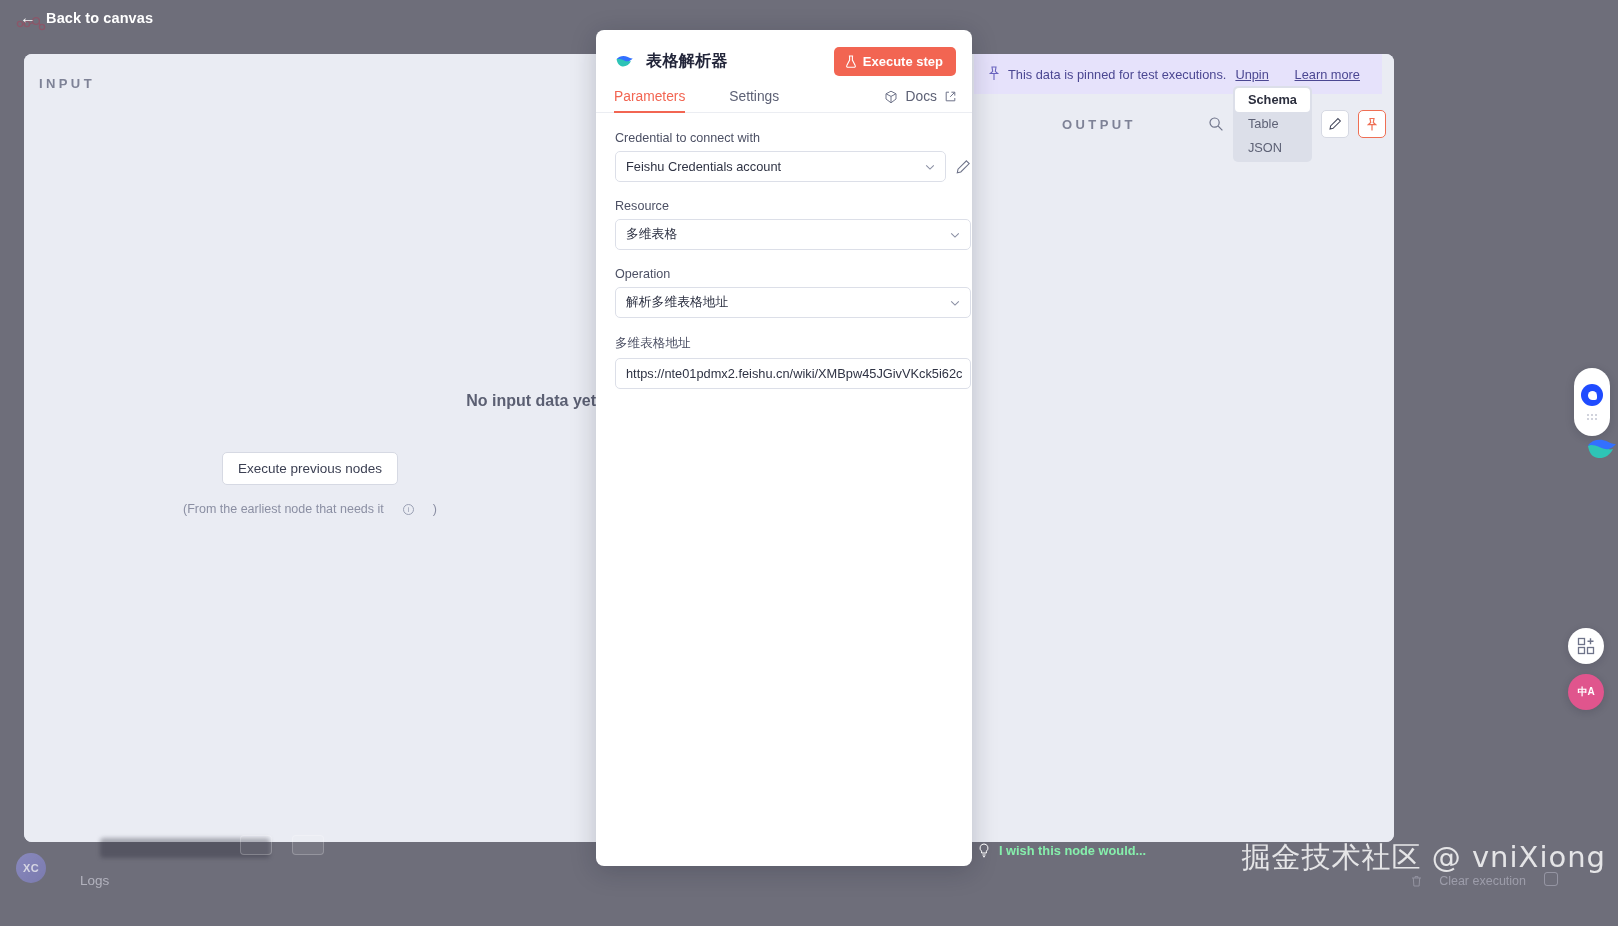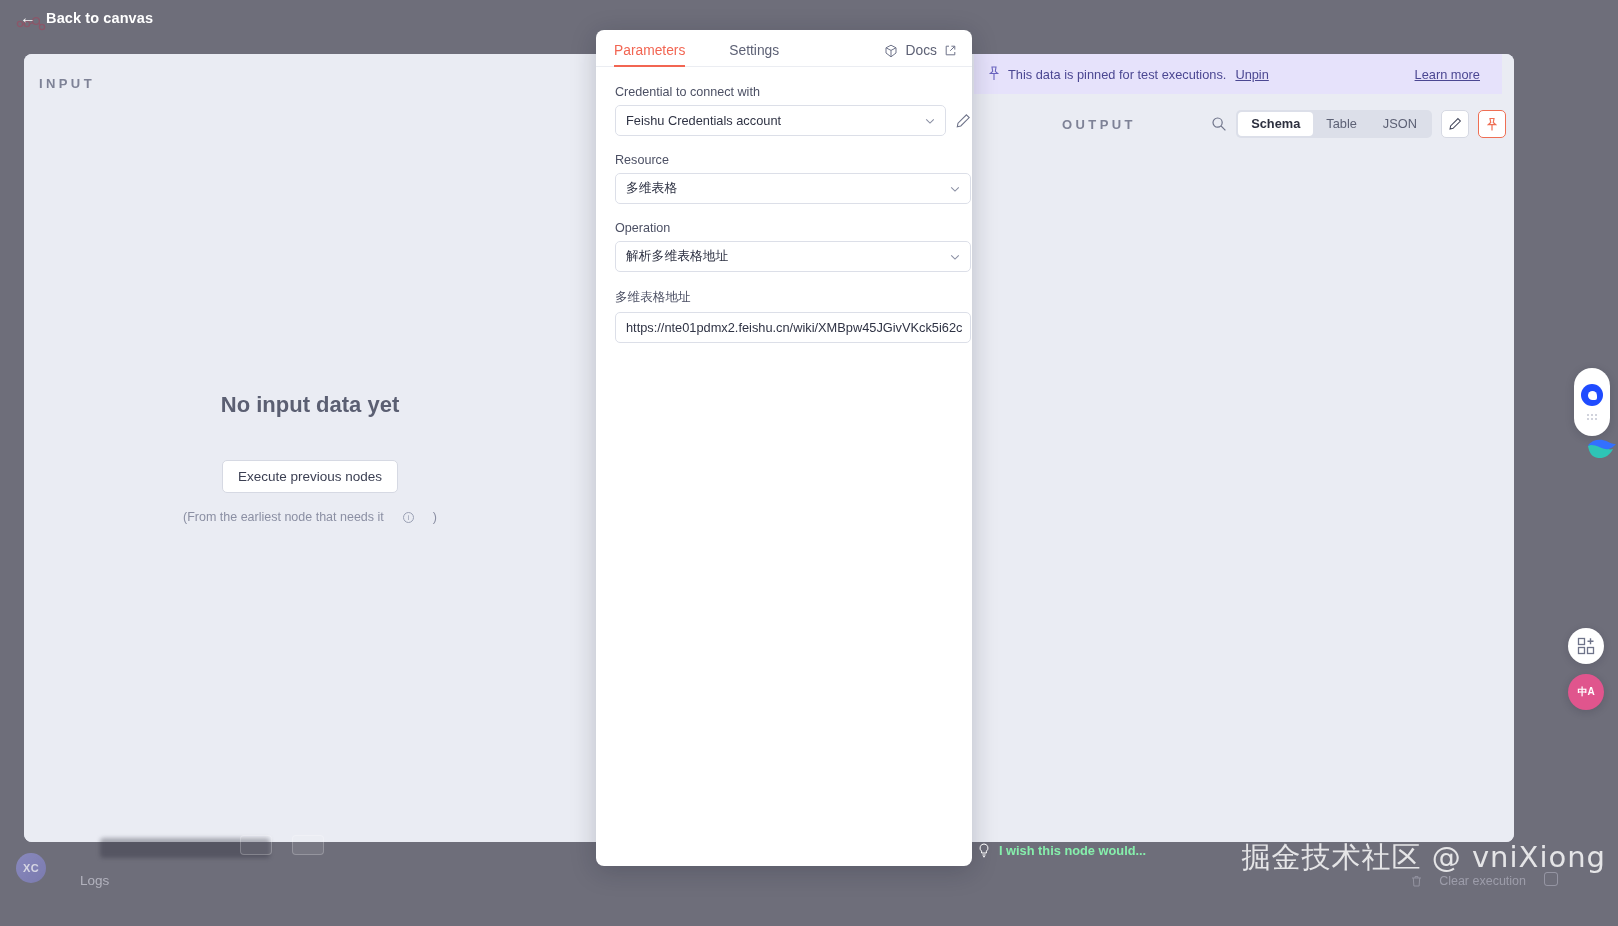--- a/index.html
+++ b/index.html
@@ -60,21 +60,21 @@
   .clear-exec-icon { width: 11px; height: 12px; opacity: .8; }
   .bottom-right-icon {
     position: absolute; right: 60px; top: 872px;
     width: 14px; height: 14px; border: 1px solid #b6b6c4;
     border-radius: 3px; opacity: .55; z-index: 36;
   }
 
   
   .ndv {
     position: absolute; left: 24px; top: 54px;
-    width: 1490px; height: 788px;
+    width: 1370px; height: 788px;
     background: #eaecf3;
     border-radius: 8px;
     z-index: 10;
     overflow: hidden;
   }
   .panel-input {
     position: absolute; left: 0; top: 0; width: 572px; height: 100%;
     background: #eaecf3;
   }
   .panel-output {
@@ -85,21 +85,21 @@
     font-size: 13px; font-weight: 700; letter-spacing: 3.4px;
     color: #7e8296; text-transform: uppercase;
   }
   .input-title { position: absolute; left: 15px; top: 22px; }
 
   .input-empty {
     position: absolute; left: 0; right: 0; top: 338px;
     text-align: center;
   }
   .input-empty-title {
-    font-size: 22px; font-weight: 700; color: #5b5f72;
+    font-size: 16px; font-weight: 700; color: #5b5f72; text-align: right;
   }
   .exec-prev-btn {
     margin-top: 42px;
     display: inline-block;
     padding: 8px 15px;
     font-size: 13.5px; color: #3b3f52;
     background: #fff; border: 1px solid #d6d9e3;
     border-radius: 5px; cursor: pointer;
     font-family: inherit;
   }
@@ -133,21 +133,21 @@
   .output-head {
     position: absolute; left: 1000px; top: 52px; right: 8px; height: 36px;
     display: flex; align-items: center;
   }
   .output-title { margin-left: 38px; }
   .output-actions {
     margin-left: auto; display: flex; align-items: center; gap: 9px;
   }
   .search-ico { width: 16px; height: 16px; cursor: pointer; }
   .seg {
-    display: flex; background: #dcdfe9; border-radius: 5px; padding: 2px;
+    display: flex; background: #dcdfe9; border-radius: 5px; padding: 2px; flex-direction: column;
   }
   .seg-item {
     padding: 4px 13px; font-size: 12.8px; color: #5d6175;
     border-radius: 4px; cursor: pointer; line-height: 16px;
   }
   .seg-item.active { background: #fff; color: #2c2f3e; font-weight: 700; }
   .icon-btn {
     width: 28px; height: 28px; border: 1px solid #d6d9e3; border-radius: 5px;
     background: #fff; display: flex; align-items: center; justify-content: center;
     cursor: pointer;
@@ -445,20 +445,34 @@
         <span class="redact" style="width:52px"></span>
       </div>
     </div>
   </div>
 
   <div class="node-dialog">
     <div class="drag-handle">
       
     </div>
 
+    <div class="nd-header">
+      <svg class="nd-logo" viewBox="0 0 24 24">
+        <path d="M3 9.5c4-2.6 8-1.2 11 .6 2 1.2 3.6 2 5.5 1.3-1.8 4-5.5 6.4-9.6 6.2C6.2 17.4 3.6 14 3 9.5z" fill="#2ec4b6"></path>
+        <path d="M2.8 9.4c3.8-4.4 8.8-4.6 13-2.6 2 1 3.7 1.9 5.6 1.6-1.5 1.9-3.2 3.1-5.2 3.4-2.9.4-5.4-1.6-8.3-2.4-1.8-.5-3.6-.5-5.1 0z" fill="#3370ff"></path>
+      </svg>
+      <div class="nd-title">表格解析器</div>
+      <button class="exec-step-btn">
+        <svg class="flask-ico" viewBox="0 0 12 13">
+          <path d="M4.6 1v4L1.8 10.4c-.5.9.1 1.9 1.1 1.9h6.2c1 0 1.6-1 1.1-1.9L7.4 5V1" fill="none" stroke="#fff" stroke-width="1.1"></path>
+          <path d="M3.9 1h4.2" stroke="#fff" stroke-width="1.1"></path>
+        </svg>
+        <span>Execute step</span>
+      </button>
+    </div>
 
     <div class="nd-tabs">
       <div class="nd-tab active">Parameters</div>
       <div class="nd-tab">Settings</div>
       <div class="nd-docs">
         <svg class="cube-ico" viewBox="0 0 14 14">
           <path d="M7 1.2l5 2.6v5.2L7 12.8 2 9V3.8z" fill="none" stroke="#6e7389" stroke-width="1"></path>
           <path d="M2.2 3.9L7 6.4l4.8-2.5M7 6.4v6.2" fill="none" stroke="#6e7389" stroke-width="1"></path>
         </svg>
         <span>Docs</span>

